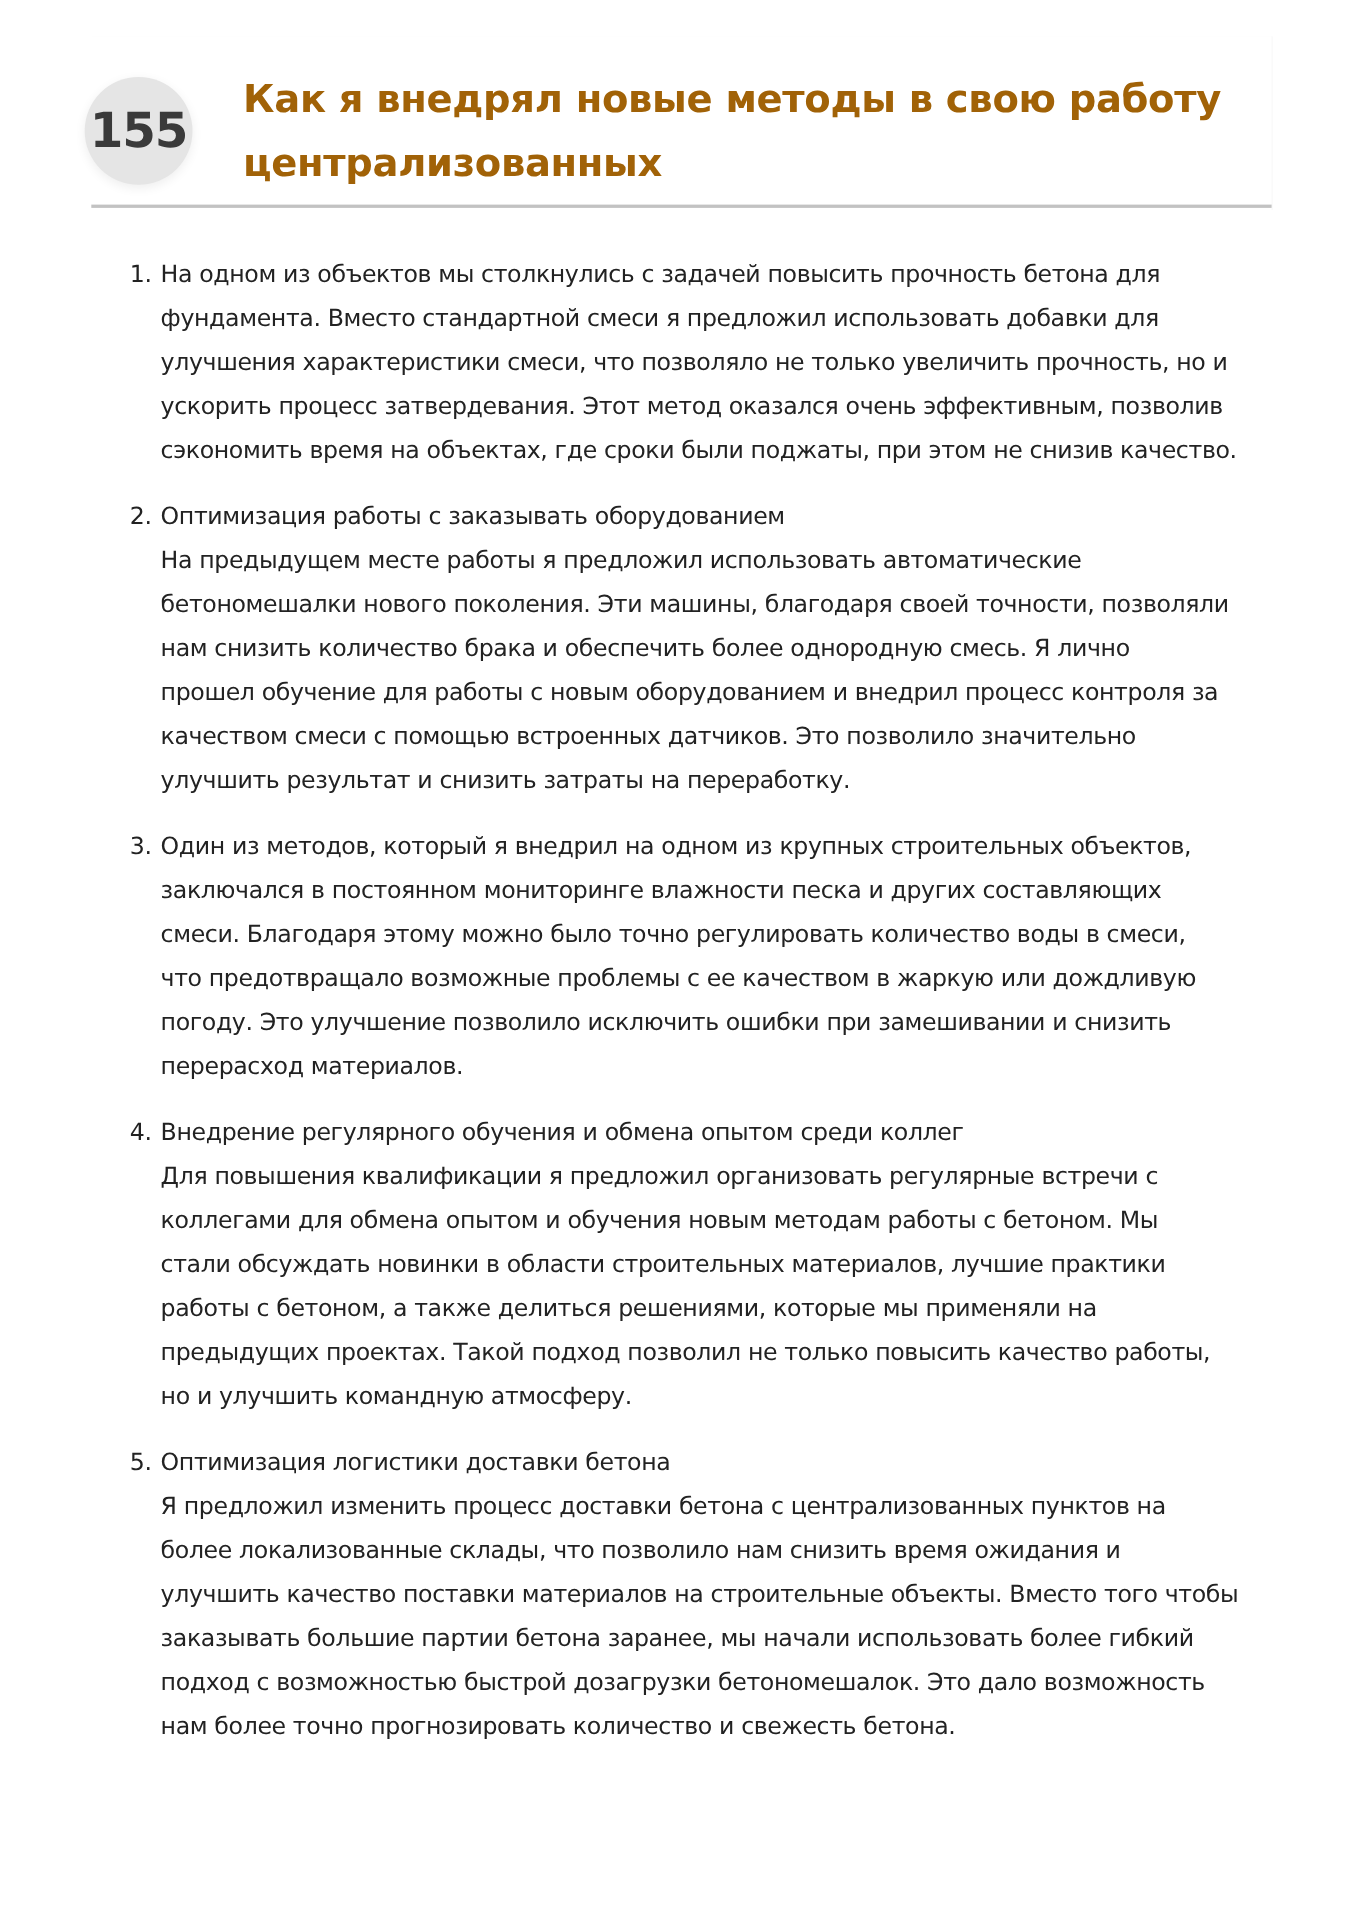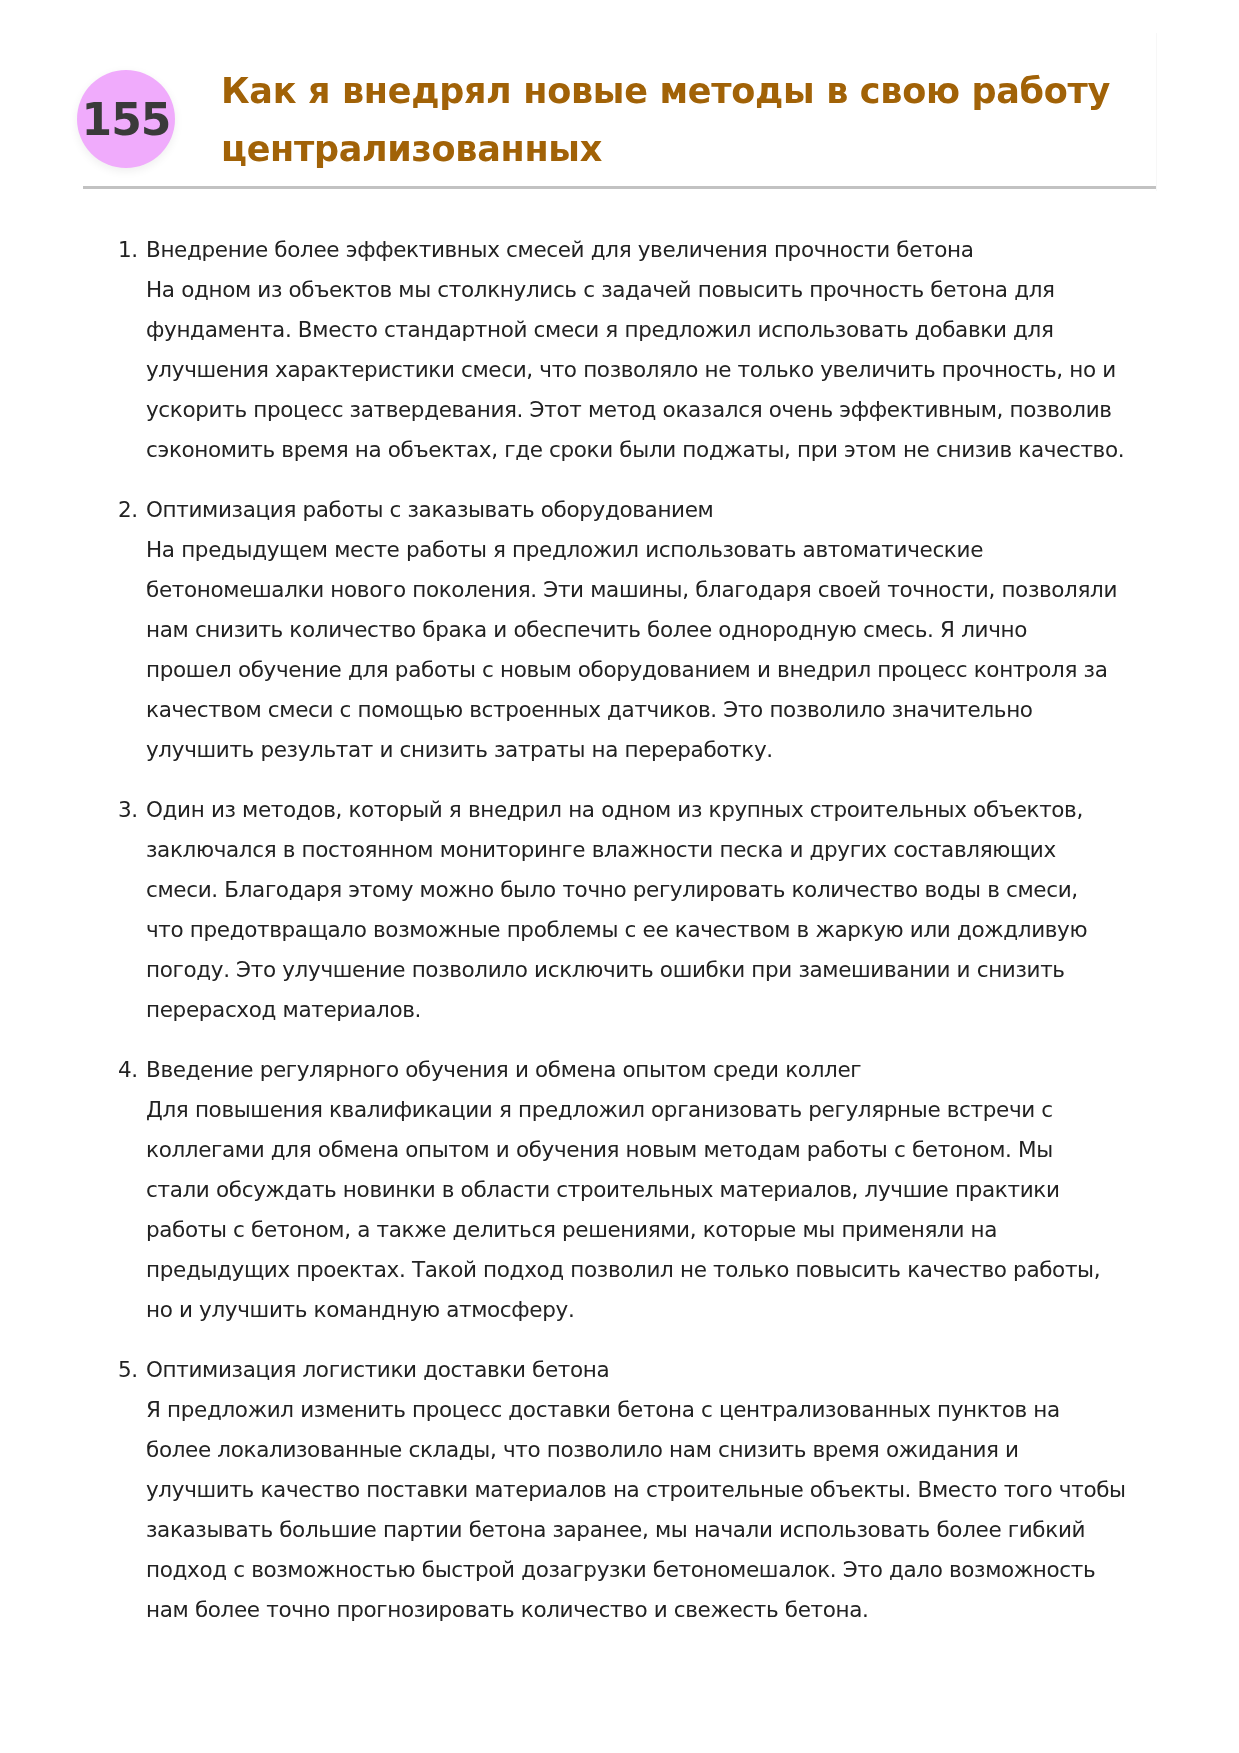--- a/index.html
+++ b/index.html
@@ -24,21 +24,21 @@
       background: #ffffff;
       box-shadow: 1px 0 0 rgba(0,0,0,0.03);
     }
     .badge {
       position: absolute;
       left: 77px;
       top: 70px;
       width: 98px;
       height: 98px;
       border-radius: 50%;
-      background: #f0abfc;
+      background: #e5e5e5;
       box-shadow: 0 3px 10px rgba(0,0,0,0.07);
       display: flex;
       align-items: center;
       justify-content: center;
     }
     .badge-number {
       font-family: "DejaVu Sans", sans-serif;
       font-weight: bold;
       font-size: 44px;
       color: #3a3a3a;
@@ -109,21 +109,20 @@
 <h1 class="title">
   <span>Как я внедрял новые методы в свою работу</span><br>
   <span>централизованных</span>
 </h1>
 
 <div class="divider"></div>
 
 <ol class="content-list">
   <li class="list-item">
     <span class="item-number">1.</span>
-    <span class="item-heading">Внедрение более эффективных смесей для увеличения прочности бетона</span>
     <span class="item-body">На одном из объектов мы столкнулись с задачей повысить прочность бетона для
 фундамента. Вместо стандартной смеси я предложил использовать добавки для
 улучшения характеристики смеси, что позволяло не только увеличить прочность, но и
 ускорить процесс затвердевания. Этот метод оказался очень эффективным, позволив
 сэкономить время на объектах, где сроки были поджаты, при этом не снизив качество.</span>
   </li>
   <li class="list-item">
     <span class="item-number">2.</span>
     <span class="item-heading">Оптимизация работы с заказывать оборудованием</span>
     <span class="item-body">На предыдущем месте работы я предложил использовать автоматические
@@ -137,21 +136,21 @@
     <span class="item-number">3.</span>
     <span class="item-body">Один из методов, который я внедрил на одном из крупных строительных объектов,
 заключался в постоянном мониторинге влажности песка и других составляющих
 смеси. Благодаря этому можно было точно регулировать количество воды в смеси,
 что предотвращало возможные проблемы с ее качеством в жаркую или дождливую
 погоду. Это улучшение позволило исключить ошибки при замешивании и снизить
 перерасход материалов.</span>
   </li>
   <li class="list-item">
     <span class="item-number">4.</span>
-    <span class="item-heading">Введение регулярного обучения и обмена опытом среди коллег</span>
+    <span class="item-heading">Внедрение регулярного обучения и обмена опытом среди коллег</span>
     <span class="item-body">Для повышения квалификации я предложил организовать регулярные встречи с
 коллегами для обмена опытом и обучения новым методам работы с бетоном. Мы
 стали обсуждать новинки в области строительных материалов, лучшие практики
 работы с бетоном, а также делиться решениями, которые мы применяли на
 предыдущих проектах. Такой подход позволил не только повысить качество работы,
 но и улучшить командную атмосферу.</span>
   </li>
   <li class="list-item">
     <span class="item-number">5.</span>
     <span class="item-heading">Оптимизация логистики доставки бетона</span>

